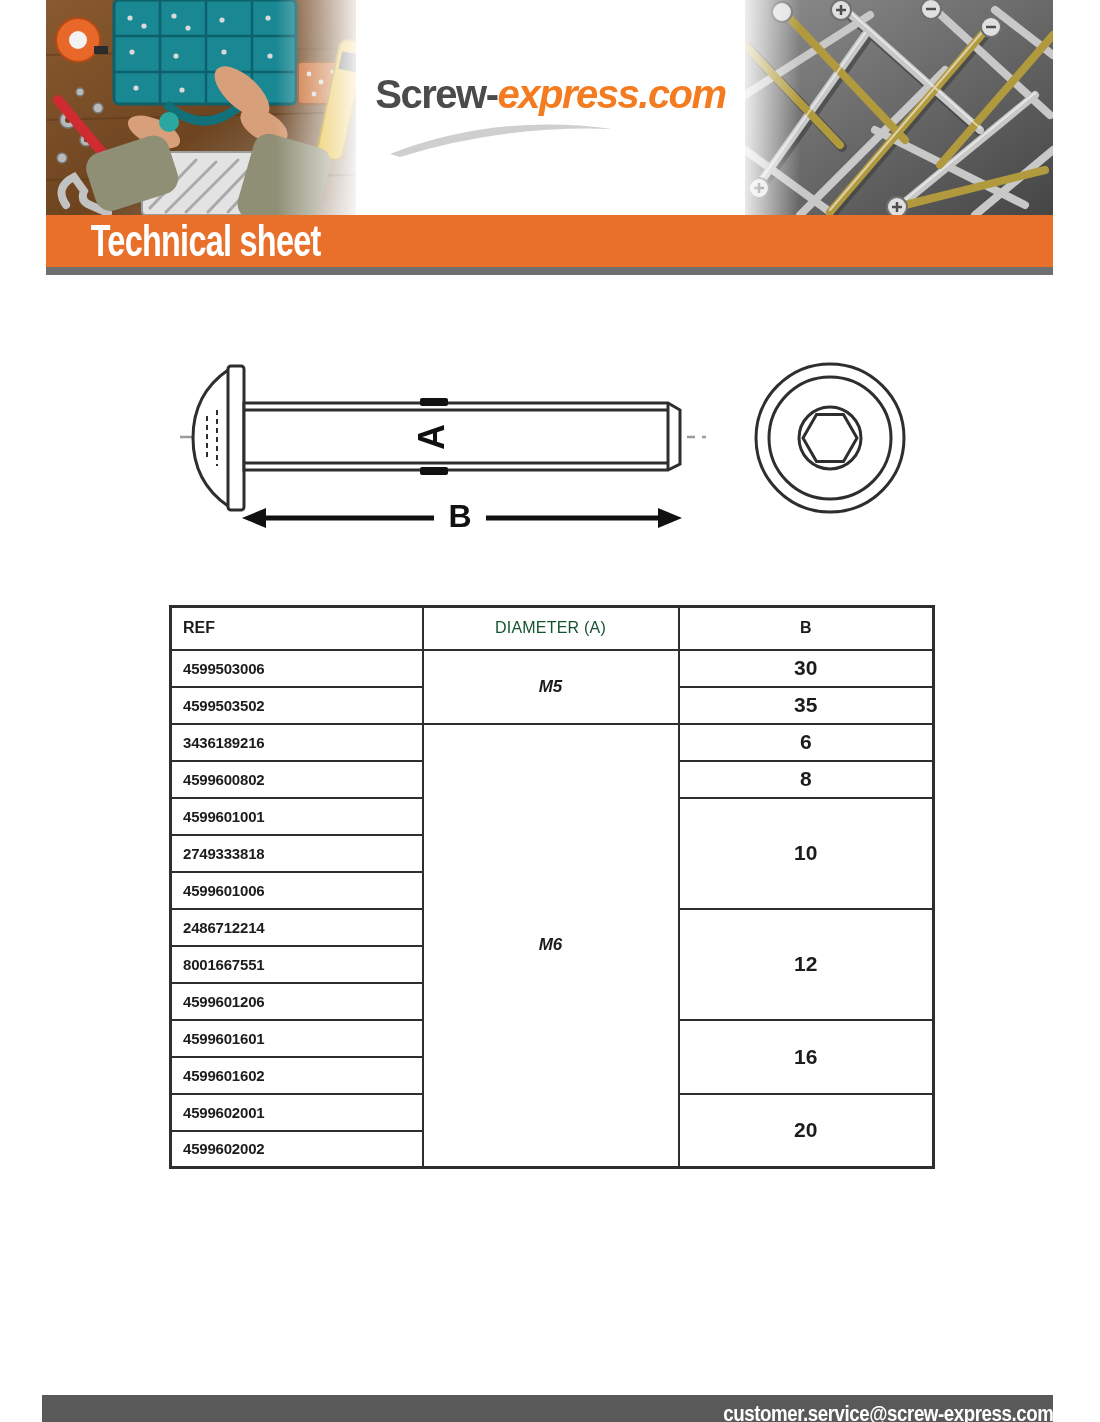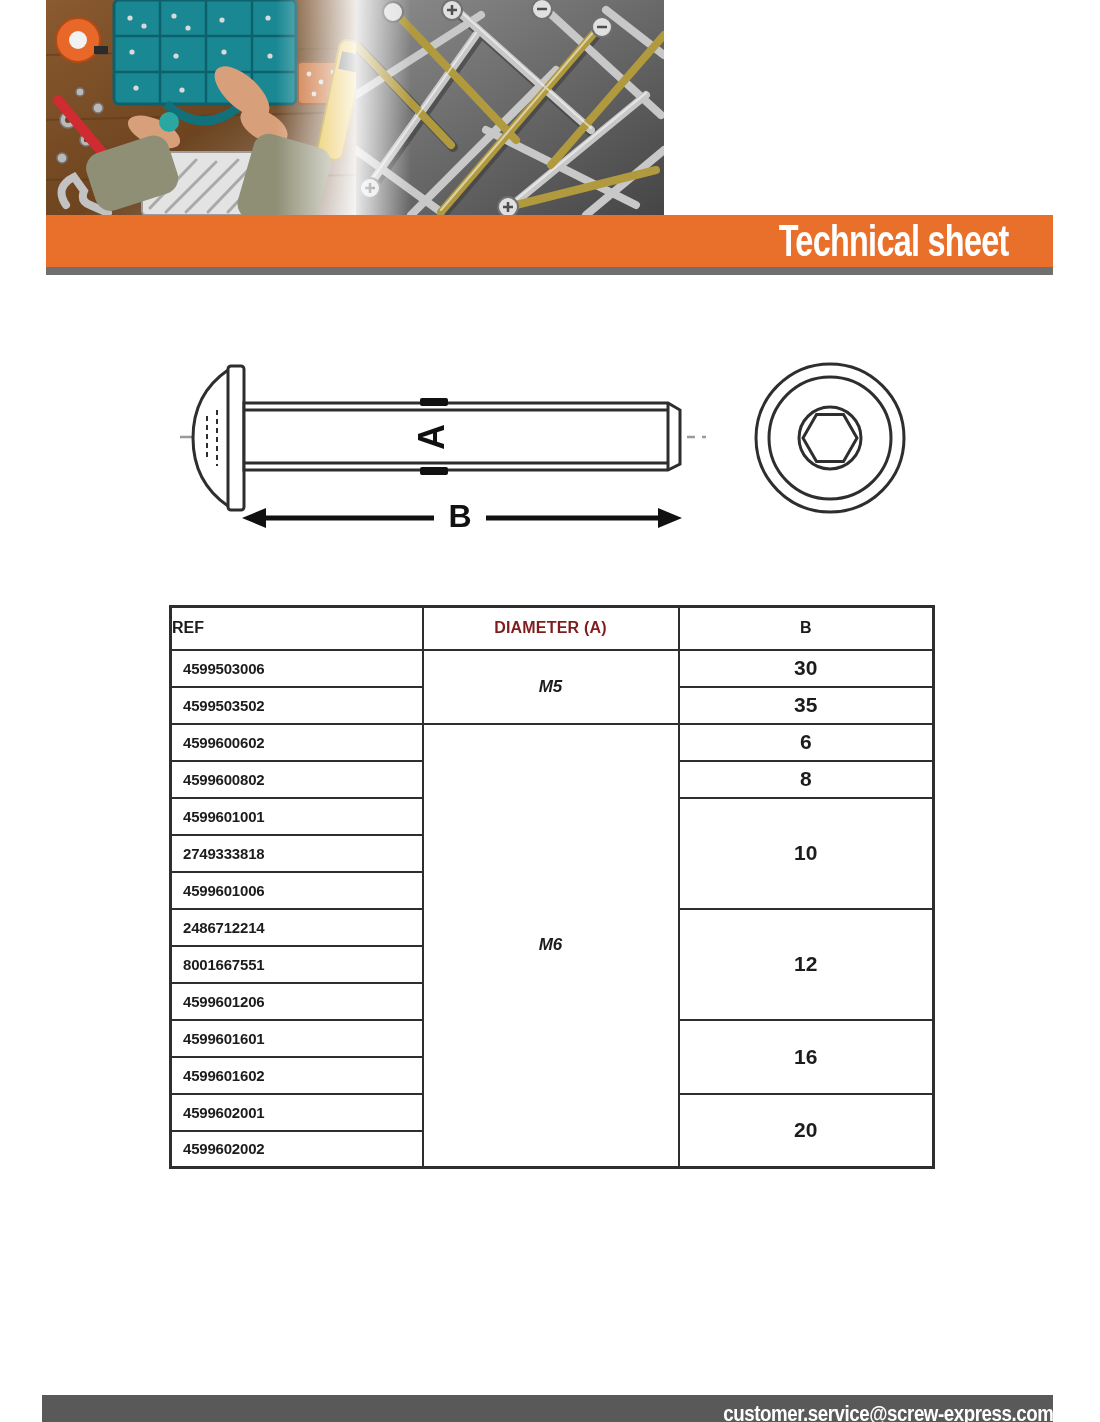--- a/index.html
+++ b/index.html
@@ -21,34 +21,34 @@
   .photo-left{width:310px;}
   .photo-right{width:308px;}
   .logo-area{flex:1;display:flex;flex-direction:column;align-items:center;padding-top:72px;background:#fff;}
   .logo{font-size:40px;font-weight:bold;letter-spacing:-1.5px;white-space:nowrap;}
   .logo .p1{color:var(--logo-dark);}
   .logo .p2{color:var(--logo-orange);font-style:italic;}
   .swoosh{align-self:flex-start;margin-left:30px;margin-top:4px;}
 
   
   .banner{position:absolute;left:46px;top:215px;width:1007px;height:52px;background:var(--accent-orange);
-          display:flex;align-items:center;justify-content:flex-end;}
+          display:flex;align-items:center;justify-content:flex-start;}
   .banner-text{color:#fff;font-weight:bold;font-size:45px;display:inline-block;transform:scaleX(.72);letter-spacing:-1px;}
   .gray-bar{position:absolute;left:46px;top:267px;width:1007px;height:8px;background:var(--banner-underline-gray);}
 
   
   .diagram{position:absolute;left:150px;top:350px;width:800px;height:215px;}
 
   
   table.spec{position:absolute;left:169px;top:605px;width:763px;border-collapse:collapse;table-layout:fixed;
              border:3px solid var(--line);color:#1c1c1c;}
   table.spec th,table.spec td{border:2px solid var(--line);background:#fff;}
   table.spec thead th{height:43px;font-size:16px;}
-  th.ref-head{text-align:left;font-weight:bold;font-size:15px;}
-  th.dia-head{font-weight:bold;letter-spacing:.2px;color:#7f1d1d;}
+  th.ref-head{text-align:left;padding-left:11px;font-weight:bold;font-size:15px;}
+  th.dia-head{font-weight:normal;letter-spacing:.2px;color:#14532d;}
   th.b-head{font-weight:bold;font-size:17px;}
   td.ref-cell{height:37px;text-align:left;padding-left:11px;font-weight:bold;font-size:15px;letter-spacing:-.2px;margin-left:21px;}
   td.dia-cell{text-align:center;font-weight:bold;font-size:17px;font-style:italic;}
   td.b-cell{text-align:center;font-weight:bold;font-size:21px;}
 
   
   .footer{position:absolute;left:42px;top:1385px;width:1011px;height:37px;background:var(--footer-gray);
           display:flex;align-items:center;justify-content:flex-end;padding-right:0;margin-top:10px;}
   .footer-text{color:#fff;font-weight:bold;font-size:22px;display:inline-block;transform:scaleX(.85);transform-origin:right center;letter-spacing:-.5px;}
 </style>
@@ -155,20 +155,28 @@
           <ellipse cx="218" cy="126" rx="26" ry="14" transform="rotate(30 218 126)" fill="#d7a07b"></ellipse>
           <ellipse cx="108" cy="132" rx="28" ry="13" transform="rotate(24 108 132)" fill="#d7a07b"></ellipse>
           <circle cx="123" cy="122" r="10" fill="#2aa7a0"></circle>
           <rect x="36" y="158" width="86" height="60" rx="16" transform="rotate(-18 36 158)" fill="#8f8f76"></rect>
           <rect x="212" y="130" width="80" height="88" rx="16" transform="rotate(16 212 130)" fill="#8f8f76"></rect>
         </g>
         <rect x="230" y="0" width="80" height="215" fill="url(#fadeR)"></rect>
       </svg>
     </div>
 
+    <div class="logo-area">
+      <div class="logo">
+        <span class="p1">Screw-</span><span class="p2">express.com</span>
+      </div>
+      <svg class="swoosh" width="230" height="36" viewBox="0 0 230 36">
+        <path d="M4,33 Q110,-8 226,8 Q118,4 14,36 Z" fill="#cfcfcf"></path>
+      </svg>
+    </div>
 
     <div class="photo photo-right">
       <svg width="308" height="215" viewBox="0 0 308 215">
         <defs>
           <linearGradient id="steel" x1="0" y1="0" x2="1" y2="1">
             <stop offset="0" stop-color="#8d8d8d"></stop>
               <stop offset="1" stop-color="#454545"></stop>
           </linearGradient>
           <linearGradient id="fadeL" x1="1" y1="0" x2="0" y2="0">
             <stop offset="0" stop-color="#ffffff" stop-opacity="0"></stop>
@@ -298,21 +306,21 @@
         <tr>
           <td class="ref-cell">4599503006</td>
           <td class="dia-cell" rowspan="2">M5</td>
           <td class="b-cell" rowspan="1">30</td>
         </tr>
         <tr>
           <td class="ref-cell">4599503502</td>
           <td class="b-cell" rowspan="1">35</td>
         </tr>
         <tr>
-          <td class="ref-cell">4599600602</td>
+          <td class="ref-cell">3436189216</td>
           <td class="dia-cell" rowspan="12">M6</td>
           <td class="b-cell" rowspan="1">6</td>
         </tr>
         <tr>
           <td class="ref-cell">4599600802</td>
           <td class="b-cell" rowspan="1">8</td>
         </tr>
         <tr>
           <td class="ref-cell">4599601001</td>
           <td class="b-cell" rowspan="3">10</td>

